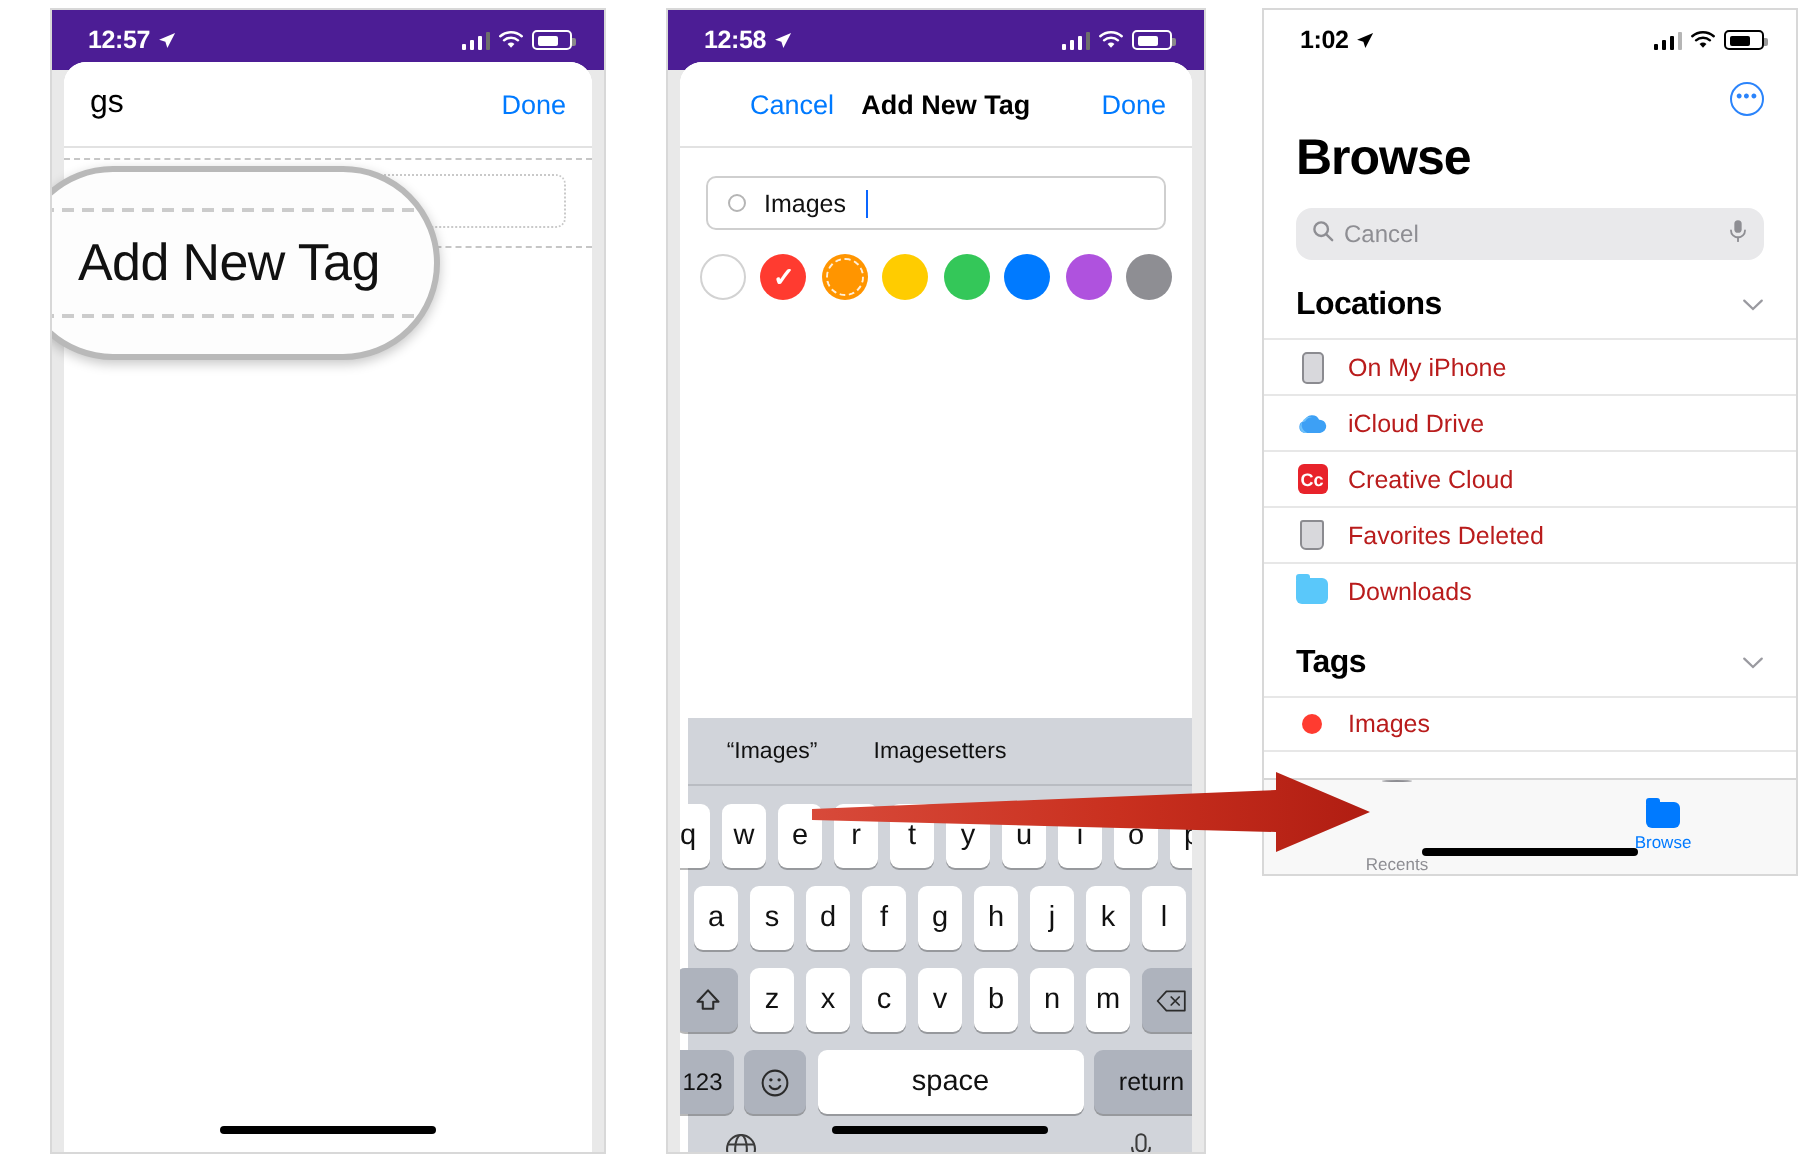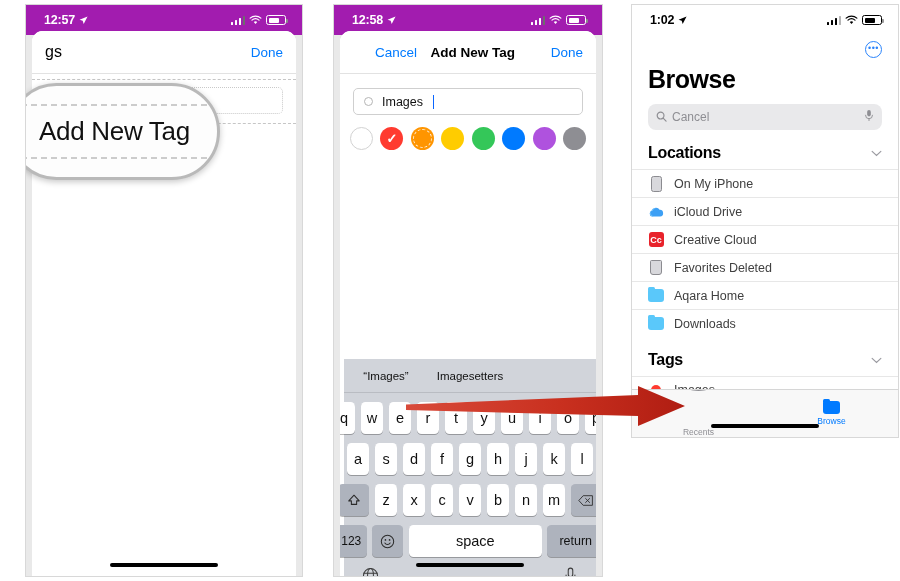--- a/index.html
+++ b/index.html
@@ -25,21 +25,21 @@
 
   
   .statusbar {
     height: 30px; width: 100%;
     display: flex; align-items: center;
     justify-content: space-between;
     padding: 0 16px 0 18px;
     font-size: 12.5px; font-weight: bold;
     letter-spacing: -0.2px;
   }
-  .statusbar.dark { background: #a21caf; color: #fff; }
+  .statusbar.dark { background: #4c1d95; color: #fff; }
   .statusbar.light { background: #fff; color: #000; }
   .sb-left { display: flex; align-items: center; gap: 4px; }
   .sb-right { display: flex; align-items: center; gap: 4px; }
   .loc-arrow { display: inline-block; }
 
   .bars { display: flex; align-items: flex-end; gap: 1.5px; height: 9px; }
   .bars i { width: 2.5px; display: block; border-radius: 0.5px; }
   .bars i:nth-child(1){ height: 3px; }
   .bars i:nth-child(2){ height: 5px; }
   .bars i:nth-child(3){ height: 7px; }
@@ -193,21 +193,21 @@
     padding: 14px 16px 7px 16px;
   }
   .sec-head h3 { font-size:16px; font-weight:bold; color:#000; letter-spacing:-0.3px;}
   .chev { color:#8e8e93; font-size:11px; }
   .row {
     display:flex; align-items:center; gap:10px;
     padding: 0 16px; height: 28px;
     border-top:1px solid #e7e7e7;
   }
   .row:last-of-type { border-bottom:1px solid #e7e7e7; }
-  .row-label { font-size:12.5px; color:#404040; }
+  .row-label { font-size:12.5px; color:#b91c1c; }
   .ricon { width:16px; height:16px; flex:none; display:flex; align-items:center; justify-content:center; }
 
   .ic-iphone { width:11px; height:16px; border:1.6px solid #8b8b90; border-radius:2.5px; background:#d8d8dc;}
   .ic-trash { width:12px; height:15px; border:1.6px solid #8b8b90; border-radius:1.5px 1.5px 3px 3px; background:#d8d8dc;}
   .ic-folder { width:16px; height:13px; background:#5ac8fa; border-radius:1.5px 3px 3px 3px; position:relative;}
   .ic-folder::before { content:""; position:absolute; top:-2.5px; left:0; width:7px; height:3px;
                        background:#5ac8fa; border-radius:1.5px 1.5px 0 0;}
   .ic-cc { width:15px; height:15px; background:#e8232b; border-radius:3px;
            display:flex; align-items:center; justify-content:center;
            color:#fff; font-size:9px; font-weight:bold;}
@@ -510,26 +510,20 @@
             <div class="row">
               <span class="ricon">
                 <span class="ic-trash"></span>
               </span>
               <span class="row-label">Favorites Deleted</span>
             </div>
             <div class="row">
               <span class="ricon">
                 <span class="ic-folder"></span>
               </span>
-              <span class="row-label">Aqara Home</span>
-            </div>
-            <div class="row">
-              <span class="ricon">
-                <span class="ic-folder"></span>
-              </span>
               <span class="row-label">Downloads</span>
             </div>
             <div class="sec-head">
               <h3>Tags</h3>
               <span class="chev"><svg width="11" height="7" viewBox="0 0 12 8">
                   <path d="M1 1.5 L6 6.3 L11 1.5" fill="none" stroke="#9a9aa0" stroke-width="1.3" stroke-linecap="round"></path>
                 </svg></span>
             </div>
             <div class="row">
               <span class="ricon">

